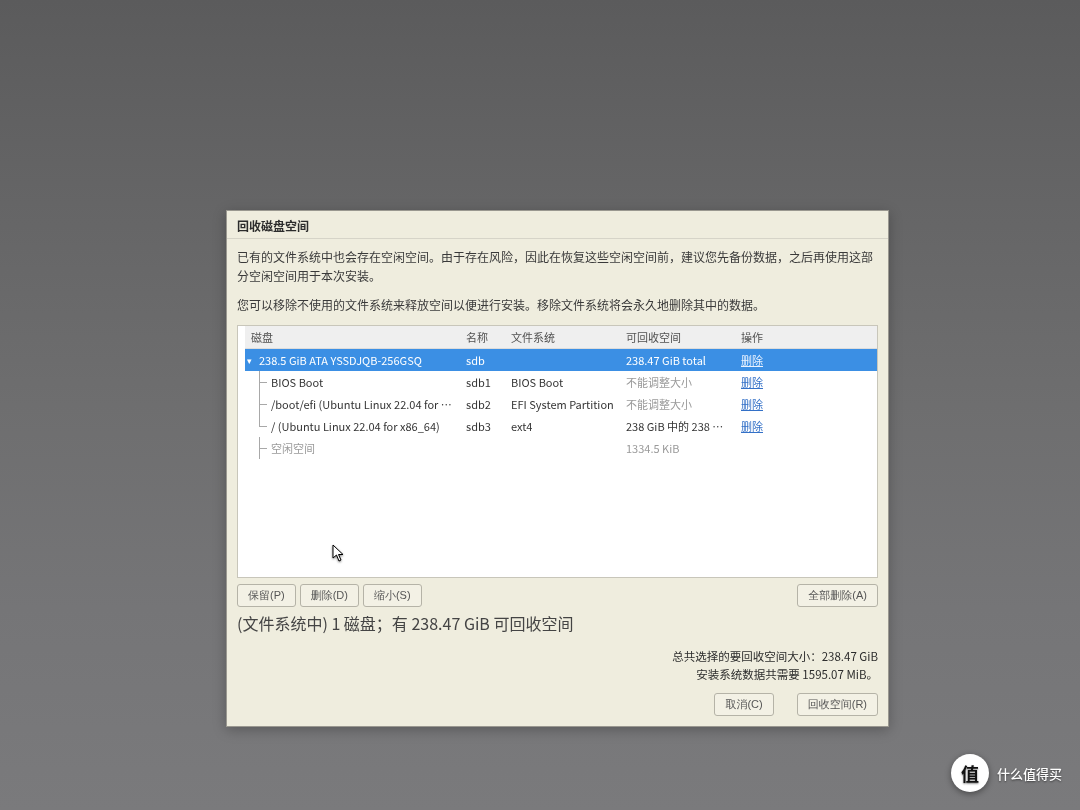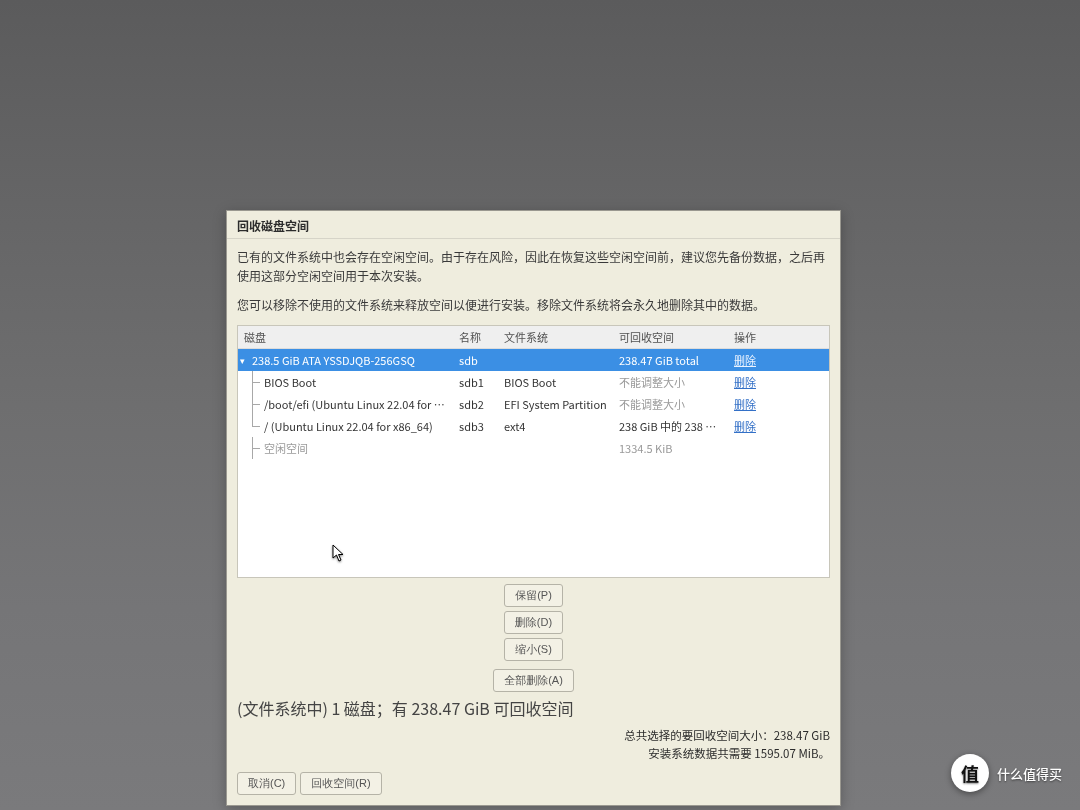--- a/index.html
+++ b/index.html
@@ -7,40 +7,41 @@
       width: 1080px; height: 810px;
       background: linear-gradient(180deg, #5b5b5c 0%, #656566 25%, #6e6e6f 50%, #757577 75%, #7a7a7c 100%);
       font-family: "Noto Sans CJK SC", "Microsoft YaHei", "WenQuanYi Micro Hei", sans-serif;
       font-size: 12px;
       position: relative;
       overflow: hidden;
     }
     .installer-window {
       position: absolute;
       left: 226px; top: 210px;
-      width: 615px;
+      width: 663px;
       background: #efedde;
       border: 1px solid #9a9890;
       box-shadow: 0 3px 12px rgba(0,0,0,0.25);
     }
     .titlebar {
       padding: 6px 10px 4px;
       font-weight: bold;
       color: #2c2c2c;
       border-bottom: 1px solid #d6d4c8;
     }
     .content { padding: 8px 10px 10px; }
     .desc {
       color: #3a3a3a;
       line-height: 1.6;
       margin-bottom: 10px;
     }
     .table-wrap {
       background: #fff;
       border: 1px solid #c8c6ba;
+      padding-left: 7px;
     }
     .thead, .trow {
       display: grid;
       grid-template-columns: 215px 45px 115px 115px 1fr;
       align-items: center;
       font-size: 11px;
     }
     .thead {
       background: #efefef;
       color: #525252;
@@ -66,39 +67,38 @@
       content: ""; position: absolute; left: 14px; top: 0;
       width: 1px; height: 100%; background: #a8a8a8;
     }
     .trow.lastchild .cell-child::after { height: 50%; }
     .muted { color: #9a9a9a; }
     .action-link { color: #3370c7; text-decoration: underline; }
     .tbody-pad { height: 118px; background:#fff; }
     .toolbar {
       display: flex; gap: 4px; padding: 6px 0 4px;
       align-items: center;
-      flex-direction: column;
     }
     .btn {
       background: #f3f1e5;
       border: 1px solid #b5b3a7;
       border-radius: 3px;
       padding: 3px 10px;
       color: #555;
       cursor: pointer;
       font-size: 11px;
     }
     .spacer { flex: 1; }
     .status-line { color: #444; font-size: 16px; padding-bottom: 6px; }
     .summary {
       text-align: right; color: #2c2c2c;
-      line-height: 1.6; margin: 0 0 10px;
+      line-height: 1.6; margin: 6px 0 10px;
       font-size: 11.5px;
     }
-    .footer-btns { display: flex; justify-content: flex-start; gap: 4px; }
+    .footer-btns { display: flex; justify-content: flex-end; gap: 23px; }
     .cursor {
       position: absolute; left: 332px; top: 544px;
       width: 14px; height: 18px; pointer-events: none;
     }
     .cursor svg { filter: drop-shadow(0 1px 1px rgba(0,0,0,0.5)); }
     .watermark {
       position: absolute; right: 18px; bottom: 18px;
       display: flex; align-items: center; gap: 8px;
       color: #fff; font-size: 13px; font-weight: 500;
       text-shadow: 0 1px 2px rgba(0,0,0,0.5);

